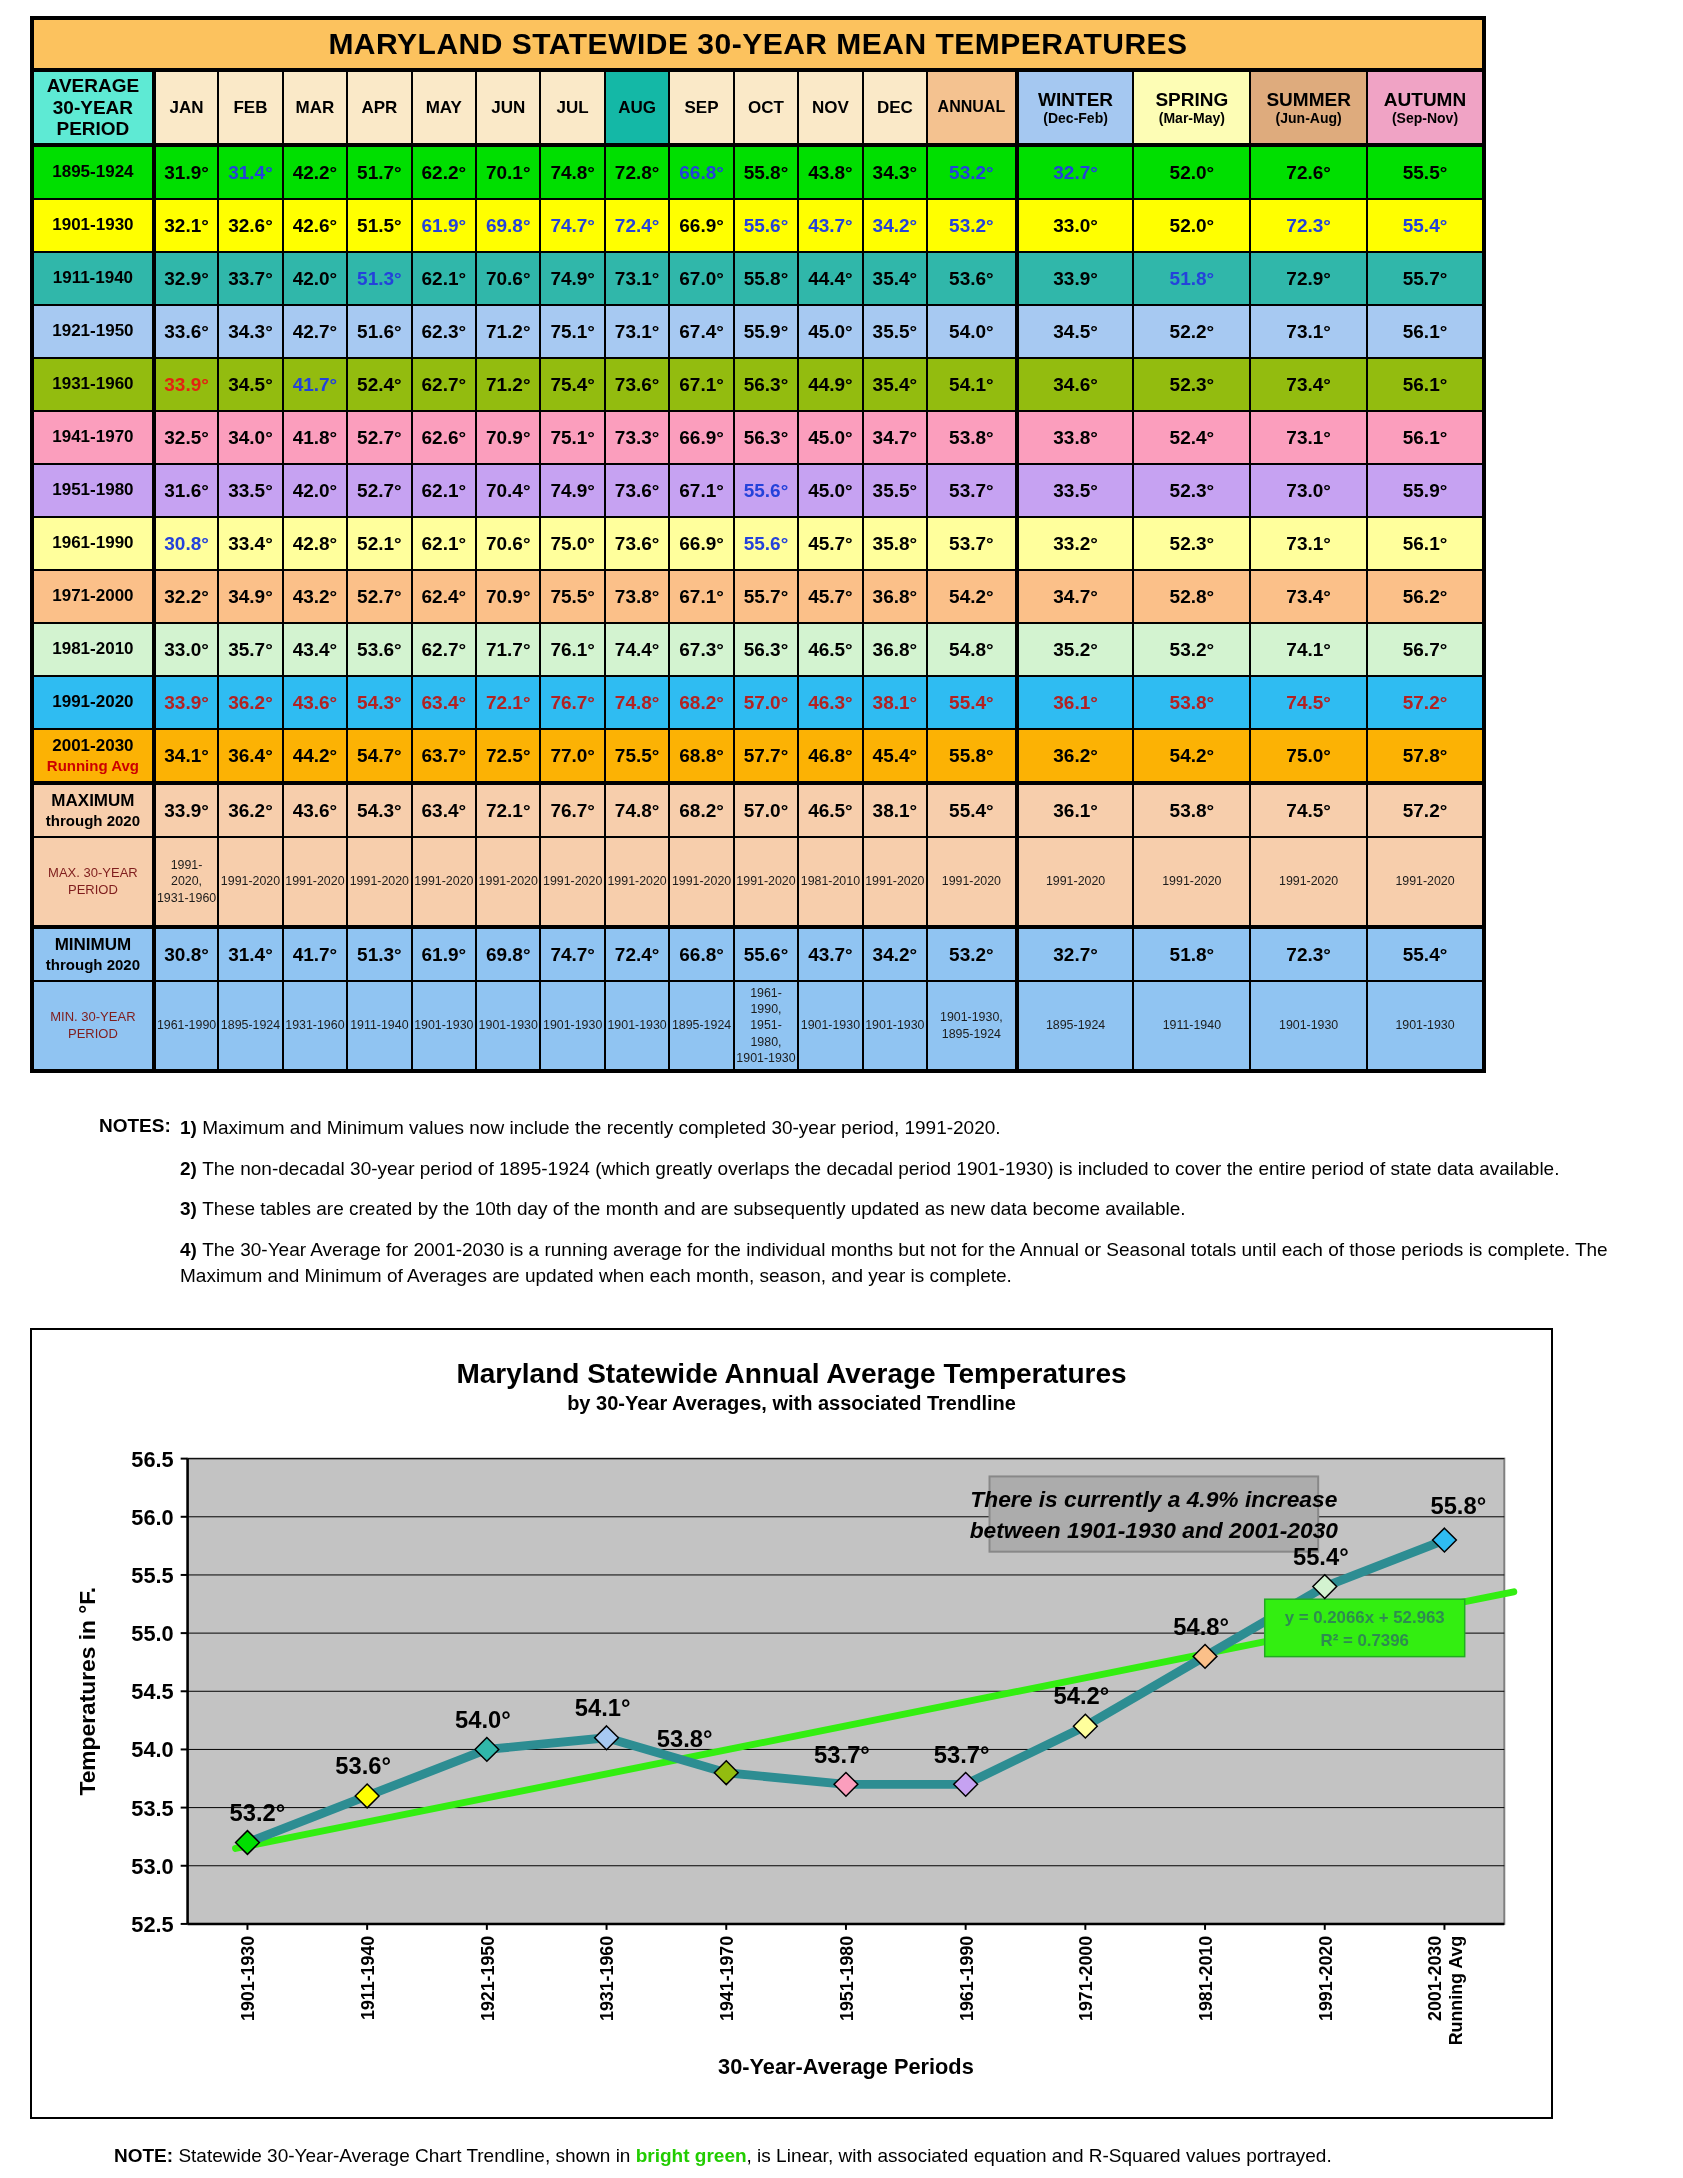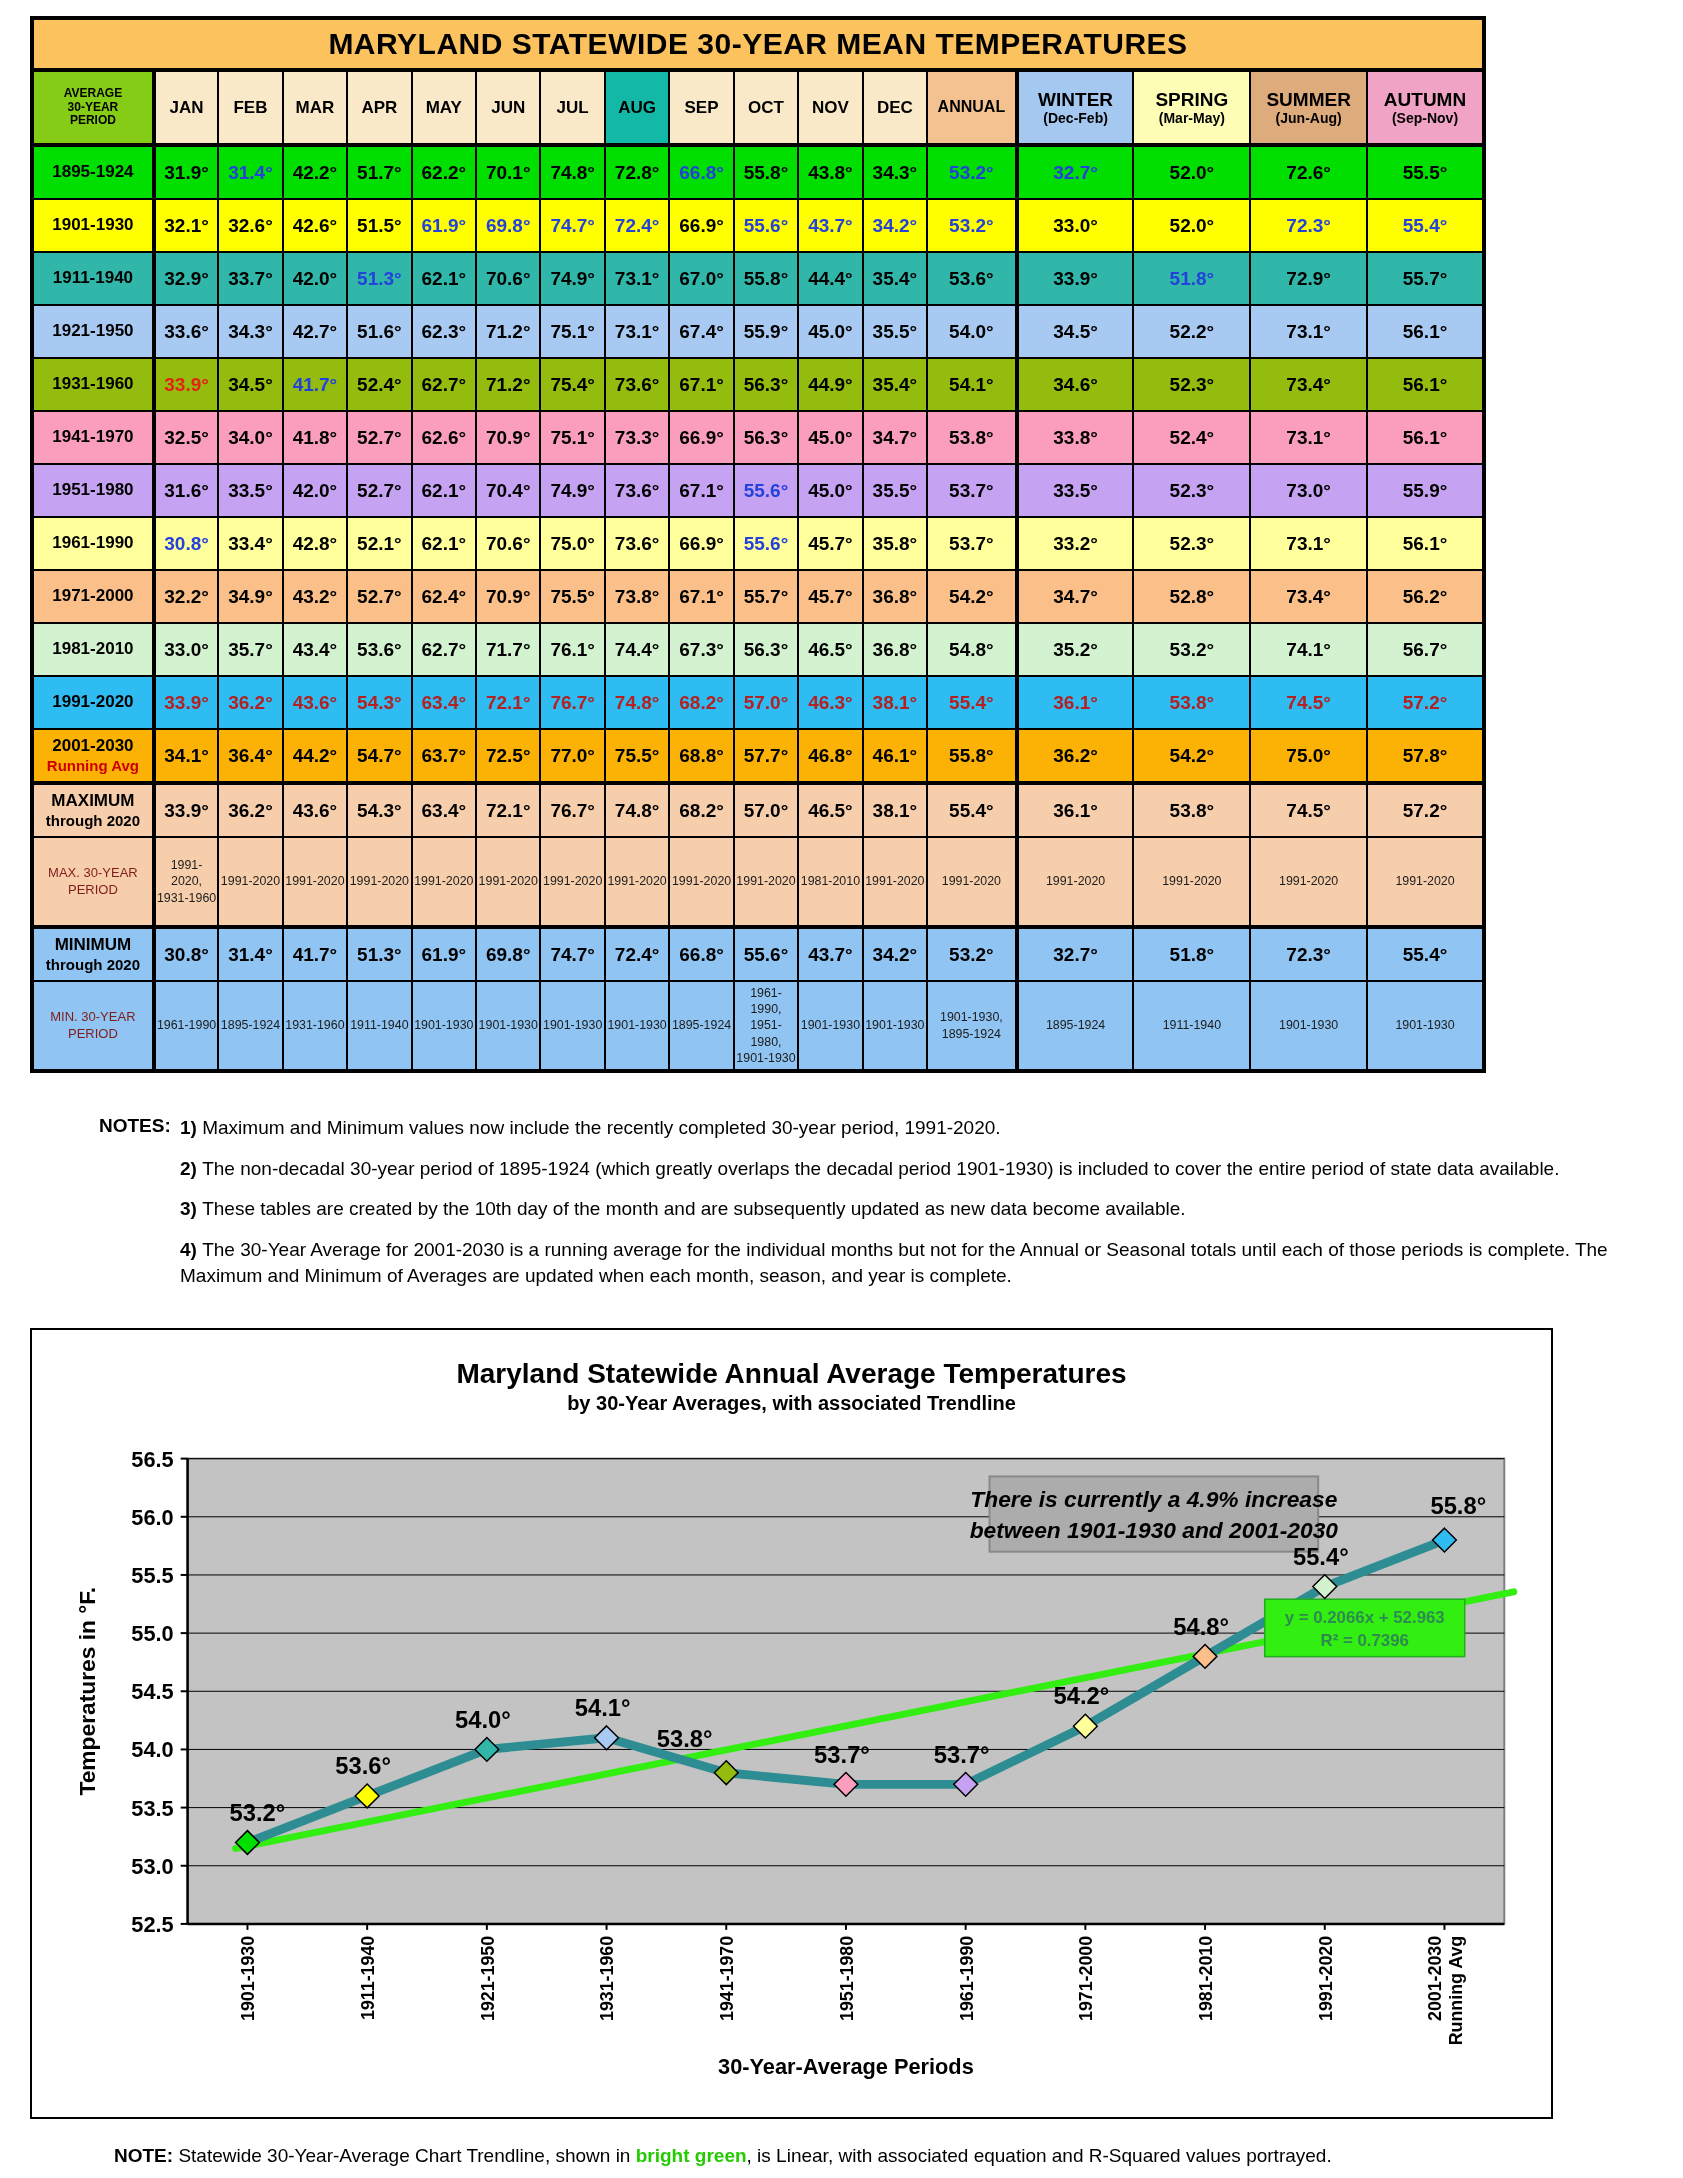--- a/index.html
+++ b/index.html
@@ -58,21 +58,21 @@
       <col style="width: 116px;">
       <col style="width: 116px;">
       <col style="width: 116px;">
       <col style="width: 116px;">
     </colgroup>
     <tbody id="tbody">
       <tr>
         <td class="titlecell" colspan="18" style="background:#FCC25E">MARYLAND STATEWIDE 30-YEAR MEAN TEMPERATURES</td>
       </tr>
       <tr class="hdr">
-        <td class="rowlabel" style="background:#84cc16;font-size:12px">AVERAGE<br>30-YEAR<br>PERIOD</td>
+        <td class="rowlabel" style="background:#5eead4;font-size:19px">AVERAGE<br>30-YEAR<br>PERIOD</td>
         <td style="background:#FAE9C8">JAN</td>
         <td style="background:#FAE9C8">FEB</td>
         <td style="background:#FAE9C8">MAR</td>
         <td style="background:#FAE9C8">APR</td>
         <td style="background:#FAE9C8">MAY</td>
         <td style="background:#FAE9C8">JUN</td>
         <td style="background:#FAE9C8">JUL</td>
         <td style="background:#14b8a6">AUG</td>
         <td style="background:#FAE9C8">SEP</td>
         <td style="background:#FAE9C8">OCT</td>
@@ -310,21 +310,21 @@
         <td class="val  " style="background:#FCB204">36.4°</td>
         <td class="val  " style="background:#FCB204">44.2°</td>
         <td class="val  " style="background:#FCB204">54.7°</td>
         <td class="val  " style="background:#FCB204">63.7°</td>
         <td class="val  " style="background:#FCB204">72.5°</td>
         <td class="val  " style="background:#FCB204">77.0°</td>
         <td class="val  " style="background:#FCB204">75.5°</td>
         <td class="val  " style="background:#FCB204">68.8°</td>
         <td class="val  " style="background:#FCB204">57.7°</td>
         <td class="val  " style="background:#FCB204">46.8°</td>
-        <td class="val  " style="background:#FCB204">46.1°</td>
+        <td class="val  " style="background:#FCB204">45.4°</td>
         <td class="val  " style="background:#FCB204">55.8°</td>
         <td class="val  wcol" style="background:#FCB204">36.2°</td>
         <td class="val  " style="background:#FCB204">54.2°</td>
         <td class="val  " style="background:#FCB204">75.0°</td>
         <td class="val  " style="background:#FCB204">57.8°</td>
       </tr>
       <tr class="datarow thicktop thicktop">
         <td class="rowlabel" style="background:#F7CEAC">MAXIMUM<span class="sublab" style="color:#000000">through 2020</span></td>
         <td class="val  " style="background:#F7CEAC">33.9°</td>
         <td class="val  " style="background:#F7CEAC">36.2°</td>

